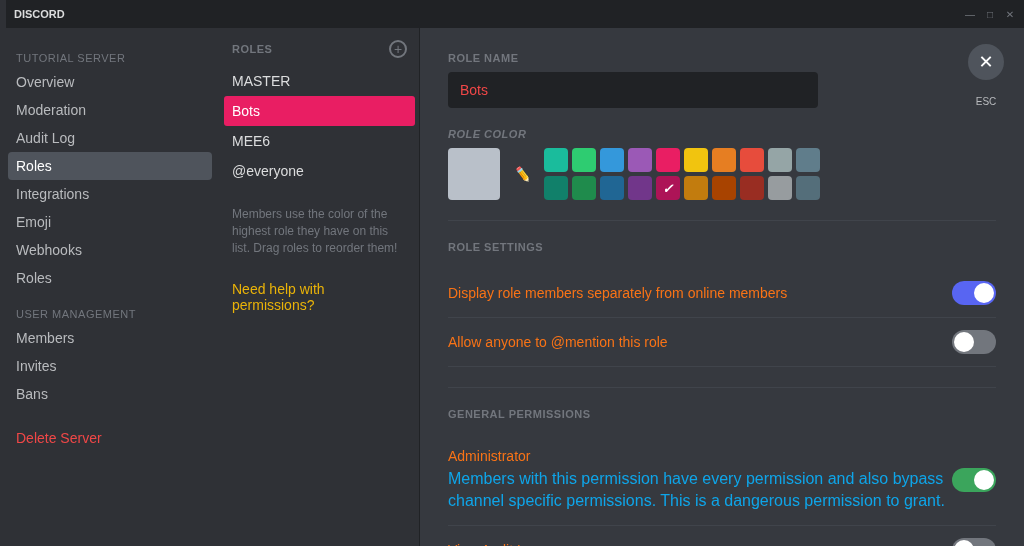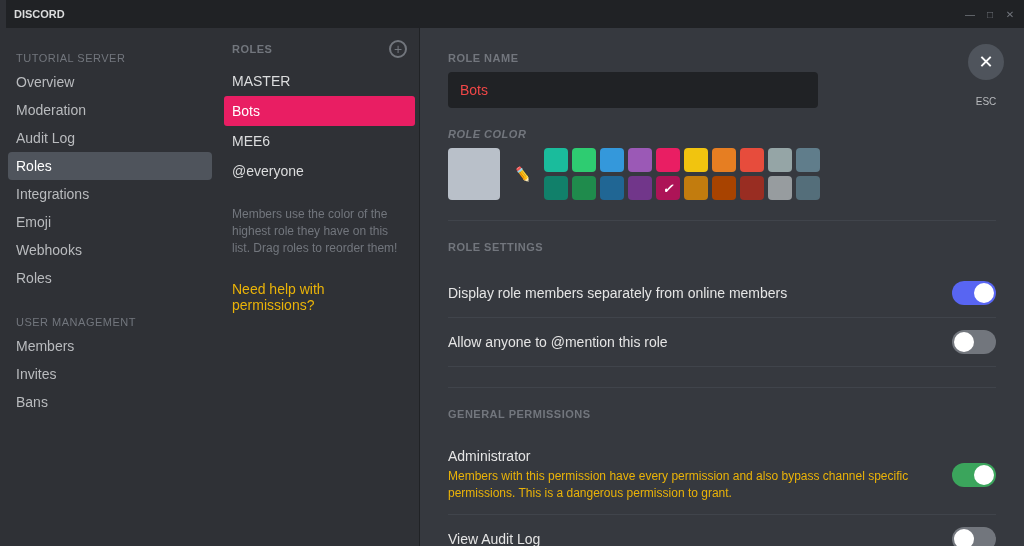--- a/index.html
+++ b/index.html
@@ -231,26 +231,26 @@
       margin-bottom: 16px;
     }
     .setting-row {
       display: flex;
       align-items: center;
       justify-content: space-between;
       padding: 12px 0;
       border-bottom: 1px solid #40444b;
     }
     .setting-label {
-      color: #e5e5e5;
+      color: #f97316;
       font-size: 14px;
     }
     .setting-description {
-      color: #eab308;
-      font-size: 12px;
+      color: #0ea5e9;
+      font-size: 16px;
       margin-top: 4px;
       max-width: 500px;
       line-height: 1.4;
     }
     
     .toggle {
       width: 44px;
       height: 24px;
       border-radius: 12px;
       position: relative;
@@ -291,25 +291,26 @@
     <div class="sidebar-section-label">TUTORIAL SERVER</div>
     <div class="sidebar-item"><span>Overview</span></div>
     <div class="sidebar-item"><span>Moderation</span></div>
     <div class="sidebar-item"><span>Audit Log</span></div>
     <div class="sidebar-item active"><span>Roles</span></div>
     <div class="sidebar-item"><span>Integrations</span></div>
     <div class="sidebar-item"><span>Emoji</span></div>
     <div class="sidebar-item"><span>Webhooks</span></div>
     <div class="sidebar-item"><span>Roles</span></div>
 
-    <div class="sidebar-section-label" style="margin-top:16px;">USER MANAGEMENT</div>
+    <div class="sidebar-section-label" style="margin-top:8px;">USER MANAGEMENT</div>
     <div class="sidebar-item"><span>Members</span></div>
     <div class="sidebar-item"><span>Invites</span></div>
     <div class="sidebar-item"><span>Bans</span></div>
 
+    <div class="sidebar-item danger" style="margin-top:16px;">Delete Server</div>
   </div>
 
   <div class="roles-panel">
     <div class="roles-header">
       <span class="roles-header-label">ROLES</span>
       <div class="roles-add-btn">+</div>
     </div>
     <div class="role-item"><span>MASTER</span></div>
     <div class="role-item active"><span>Bots</span></div>
     <div class="role-item"><span>MEE6</span></div>

